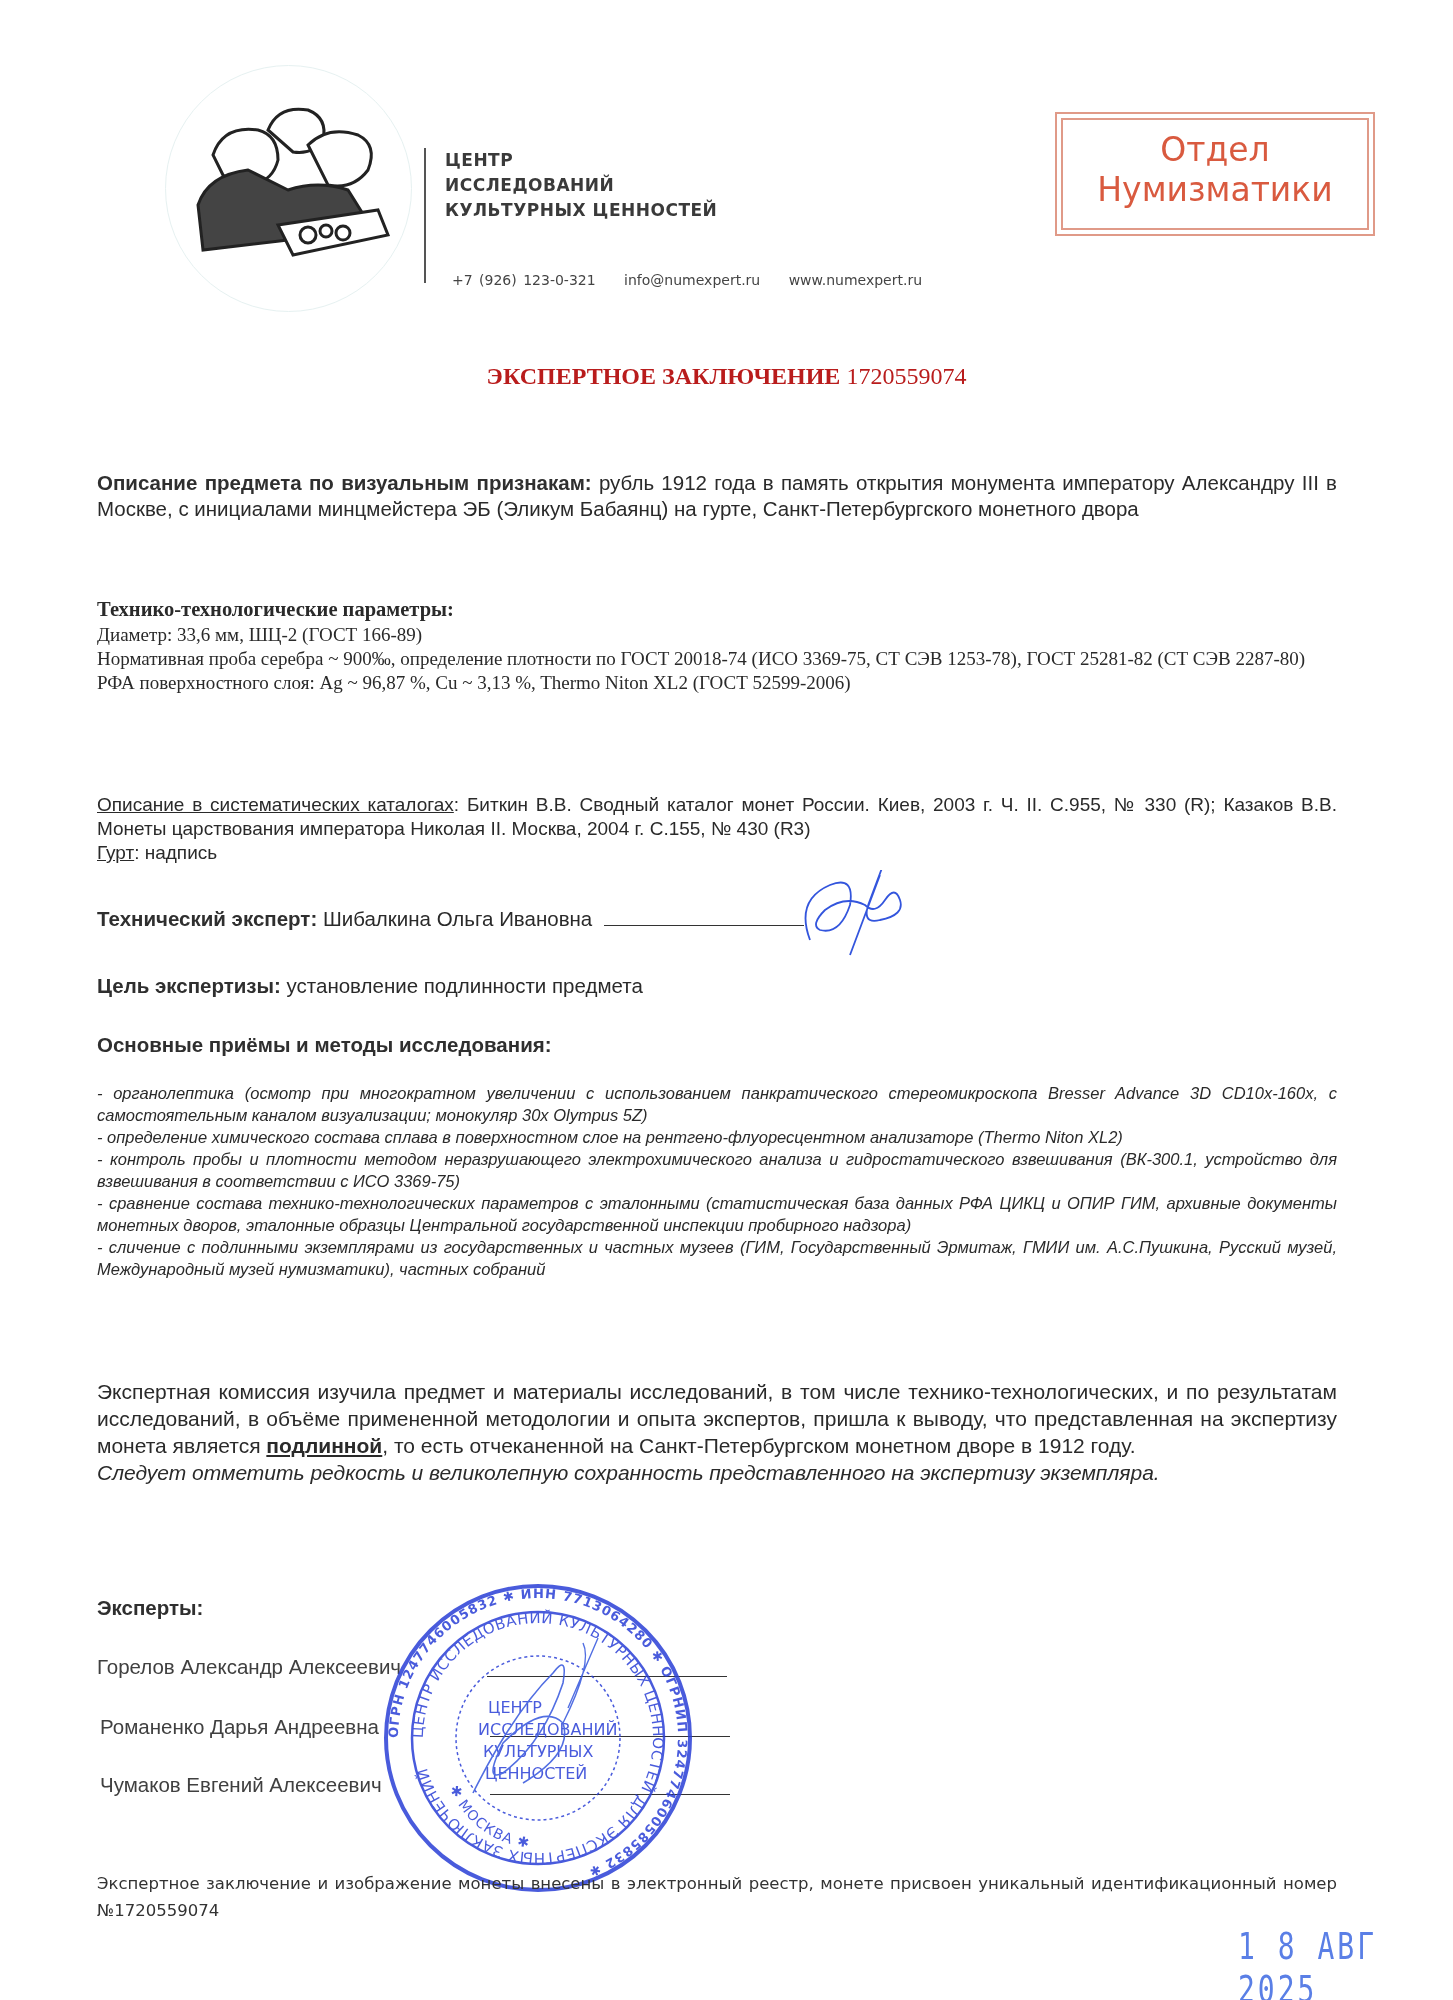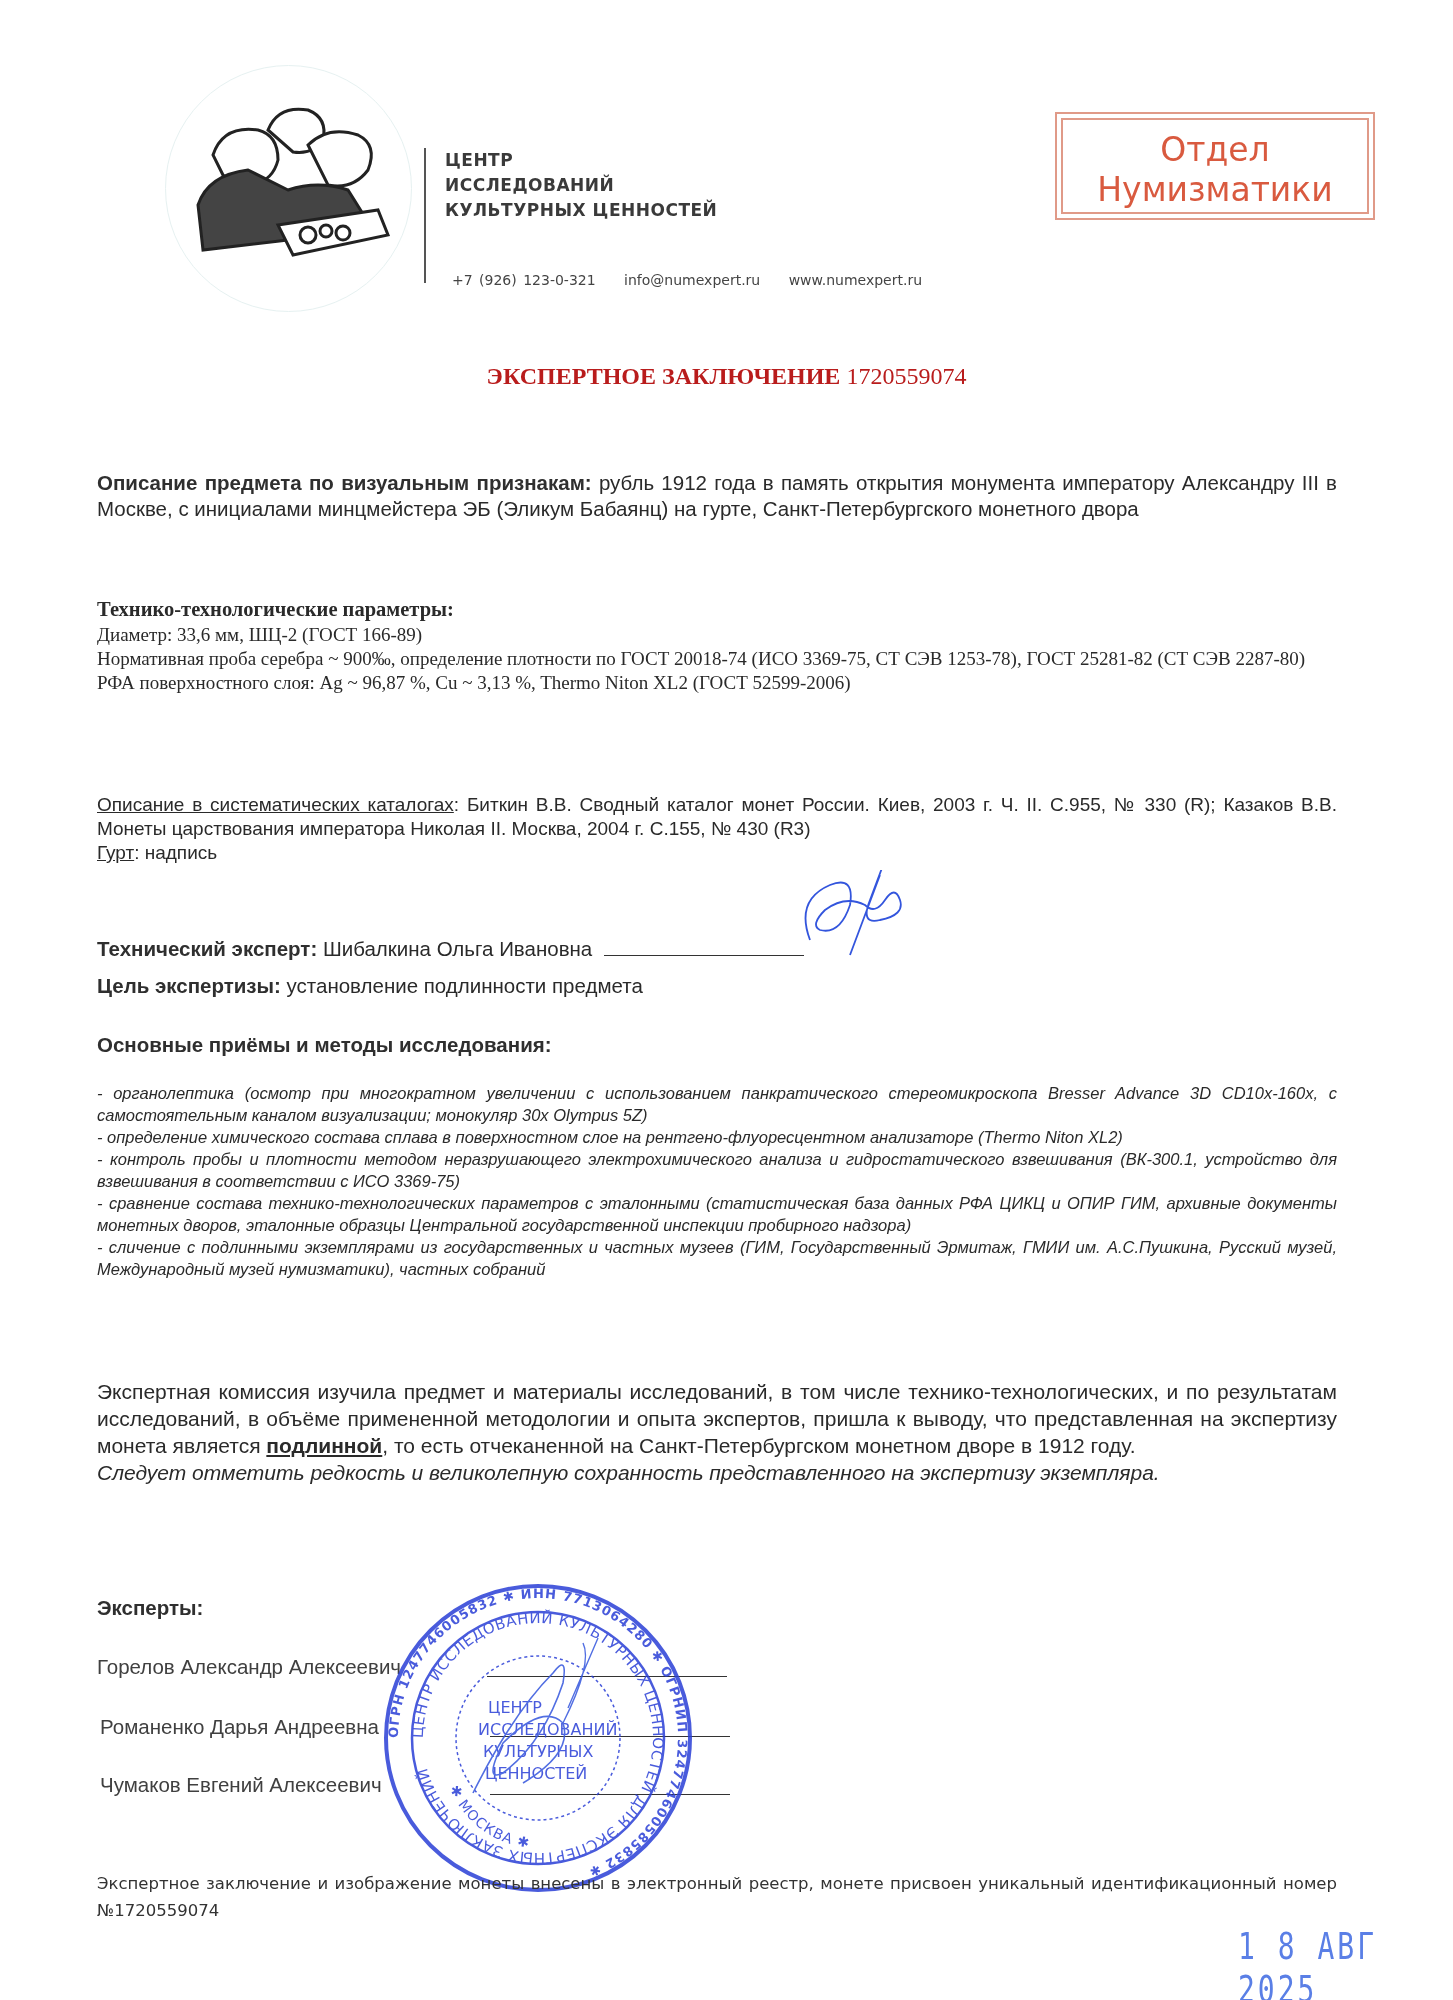--- a/index.html
+++ b/index.html
@@ -17,21 +17,21 @@
   .logo-art { left: 178px; top: 95px; width: 220px; height: 170px; }
   .header-divider { left: 424px; top: 148px; width: 2px; height: 135px; background: #555; }
   .org-name { left: 445px; top: 148px; font-family: "DejaVu Sans", sans-serif; font-size: 17px;
     line-height: 25px; letter-spacing: 0.5px; color: #3a3a3a; font-weight: bold; }
   .org-name div { white-space: nowrap; }
   .contacts { left: 452px; top: 272px; font-family: "DejaVu Sans", sans-serif; font-size: 14px; color: #444;
     word-spacing: 2px; white-space: nowrap; }
   .contacts span { margin-right: 22px; }
 
   .dept-stamp {
-    left: 1055px; top: 112px; width: 320px; height: 108px;
+    left: 1055px; top: 112px; width: 320px; height: 124px;
     border: 2px solid #e09a88; box-sizing: border-box; padding: 4px;
   }
   .dept-stamp-inner {
     width: 100%; height: 100%; border: 2px solid #e09a88; box-sizing: border-box;
     text-align: center; color: #d95a3f; font-family: "DejaVu Sans", sans-serif;
     font-size: 33px; line-height: 40px; padding-top: 10px;
   }
 
   
   .doc-title { left: 0; width: 1453px; top: 363px; text-align: center;
@@ -41,21 +41,21 @@
   .para { left: 97px; width: 1240px; font-size: 20.5px; line-height: 26px; color: #2a2a2a; }
   .para b { color: #2f2f2f; }
   .justify { text-align: justify; }
 
   .desc { top: 470px; }
   .tech { top: 595px; font-size: 19px; line-height: 24px; font-family: Liberation Serif, serif; }
   .tech .hdr { font-size: 20.5px; font-weight: bold; line-height: 28px; }
   .catalogs { top: 793px; font-size: 19px; line-height: 24px; }
   .u { text-decoration: underline; }
 
-  .tech-expert { top: 905px; margin-top: 30px; }
+  .tech-expert { top: 905px; }
   .sig-line { display: inline-block; width: 200px; border-bottom: 1.5px solid #333; height: 20px; vertical-align: baseline; margin-left: 6px; }
   .signature1 { left: 790px; top: 870px; width: 120px; height: 90px; }
   .goal { top: 973px; }
   .methods-hdr { top: 1032px; }
   .methods { top: 1082px; font-size: 16.5px; line-height: 22px; font-style: italic; }
   .methods div { text-align: justify; }
 
   .conclusion { top: 1378px; font-size: 21px; line-height: 27px; }
   .conclusion .auth { font-weight: bold; text-decoration: underline; }
   .conclusion .note { font-style: italic; }

